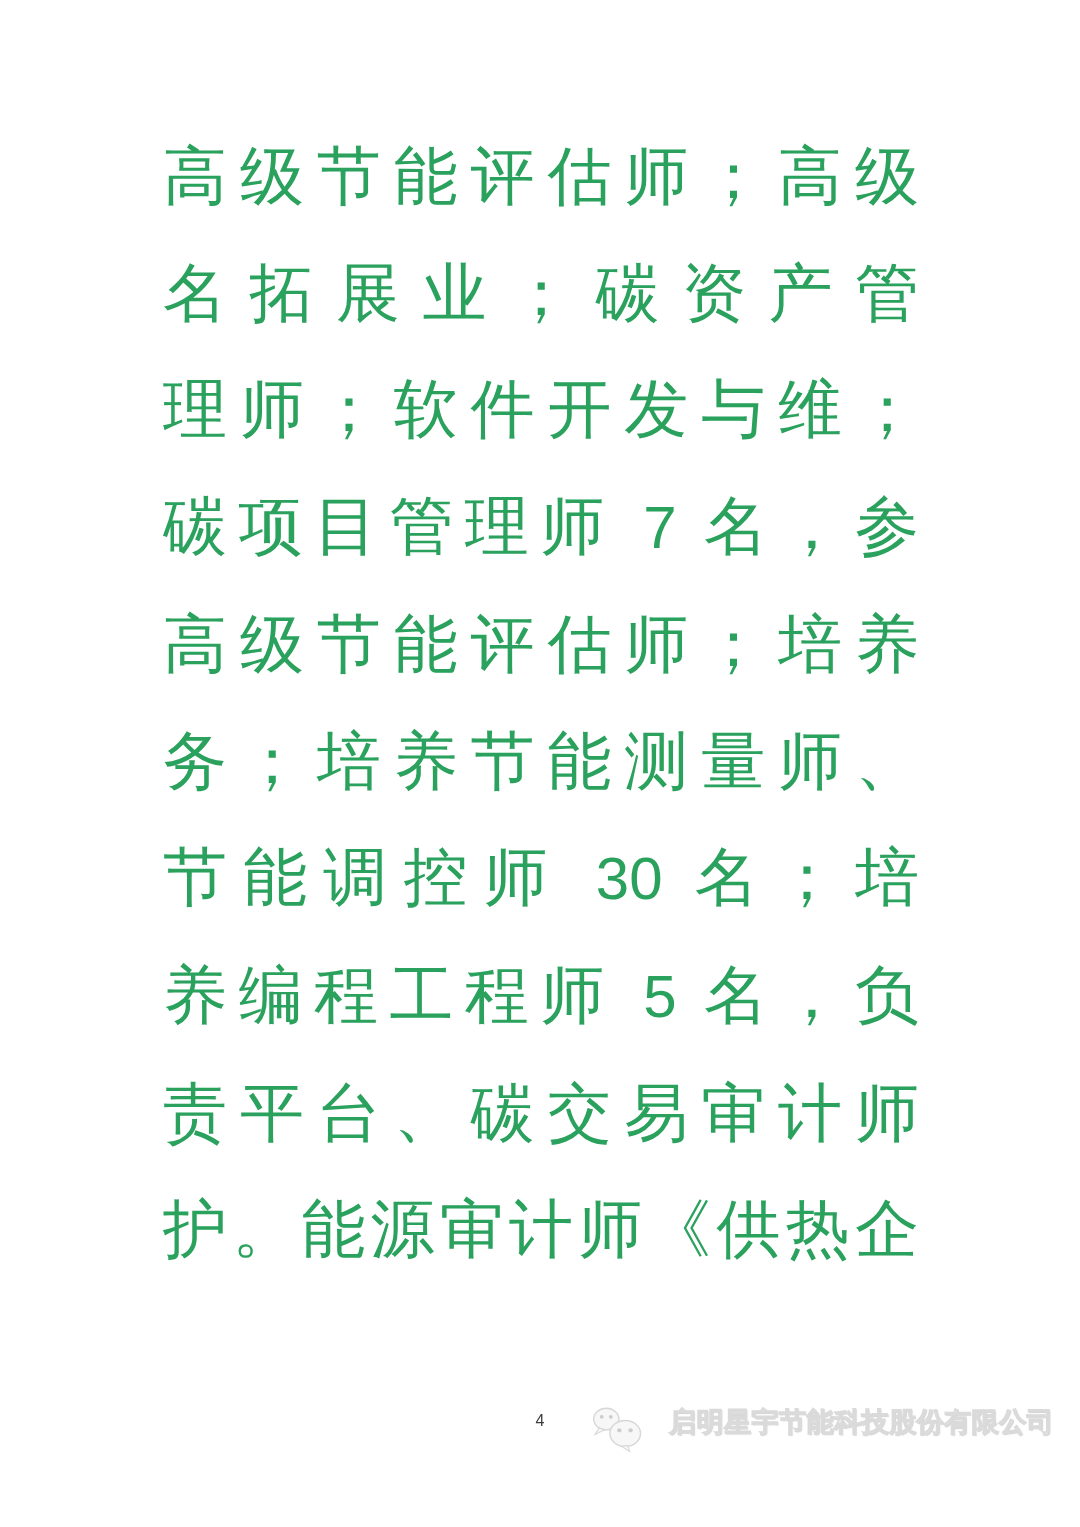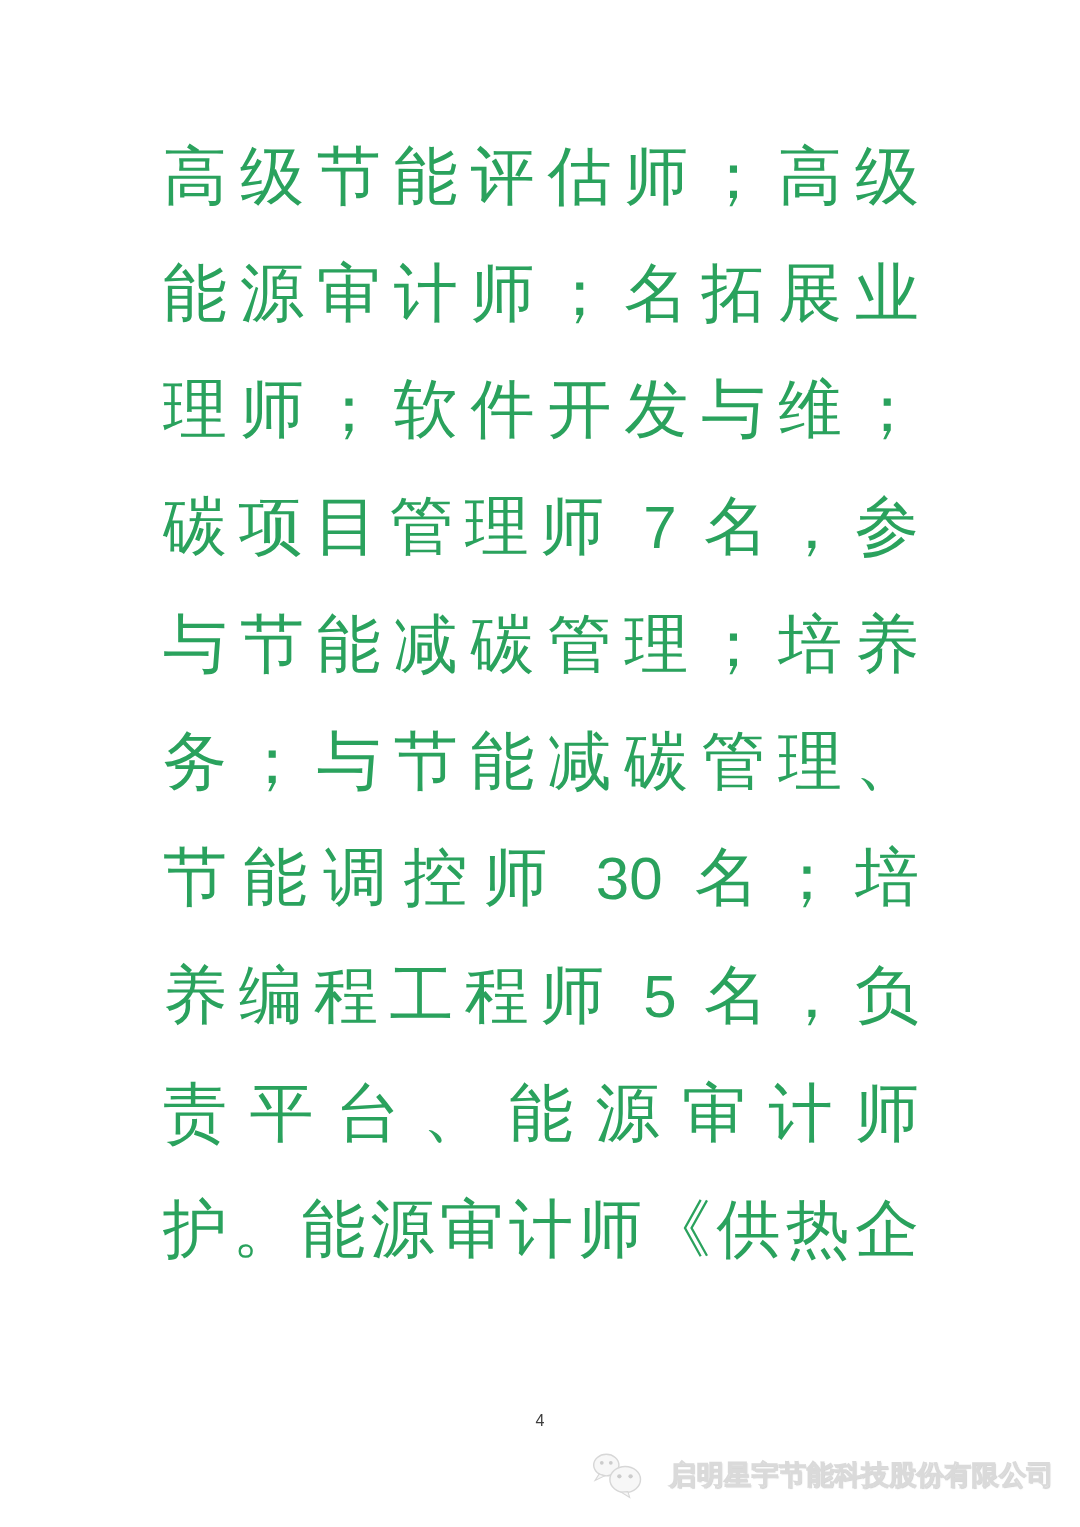--- a/index.html
+++ b/index.html
@@ -42,24 +42,23 @@
     top: 1412px;
     left: 0;
     width: 100%;
     text-align: center;
     font-family: "Liberation Sans", sans-serif;
     font-size: 16px;
     color: #3d3d3d;
   }
   .footer-watermark {
     position: absolute;
-    top: 1450px;
+    top: 1404px;
     right: 26px;
     display: flex;
-    align-items: center;
     gap: 24px;
   }
   .wechat-icon {
     width: 54px;
     height: 50px;
     flex: 0 0 auto;
   }
   .watermark-text {
     font-family: "Liberation Sans", sans-serif;
     font-size: 27px;
@@ -71,28 +70,28 @@
     white-space: nowrap;
   }
 </style>
 </head>
 <body>
 
 <div class="page">
 
   <div class="content">
     <p class="cn-line">高级节能评估师；高级</p>
-    <p class="cn-line">能源审计师；名拓展业</p>
+    <p class="cn-line">名拓展业；碳资产管</p>
     <p class="cn-line">理师；软件开发与维；</p>
     <p class="cn-line">碳项目管理师 <span class="latin">7</span> 名，参</p>
-    <p class="cn-line">与节能减碳管理；培养</p>
-    <p class="cn-line">务；与节能减碳管理、</p>
+    <p class="cn-line">高级节能评估师；培养</p>
+    <p class="cn-line">务；培养节能测量师、</p>
     <p class="cn-line">节能调控师 <span class="latin">30</span> 名；培</p>
     <p class="cn-line">养编程工程师 <span class="latin">5</span> 名，负</p>
-    <p class="cn-line">责平台、能源审计师</p>
+    <p class="cn-line">责平台、碳交易审计师</p>
     <p class="cn-line">护。能源审计师《供热企</p>
   </div>
 
   <div class="page-number">4</div>
 
   <div class="footer-watermark">
     <svg class="wechat-icon" viewBox="0 0 60 52" xmlns="http://www.w3.org/2000/svg">
 
       <ellipse cx="17" cy="15" rx="14" ry="12" fill="#f7f7f7" stroke="#d7d7d7" stroke-width="1.6"></ellipse>
       <path d="M9 25 L4.5 32 L15 27 Z" fill="#f7f7f7" stroke="#d7d7d7" stroke-width="1.2"></path>

